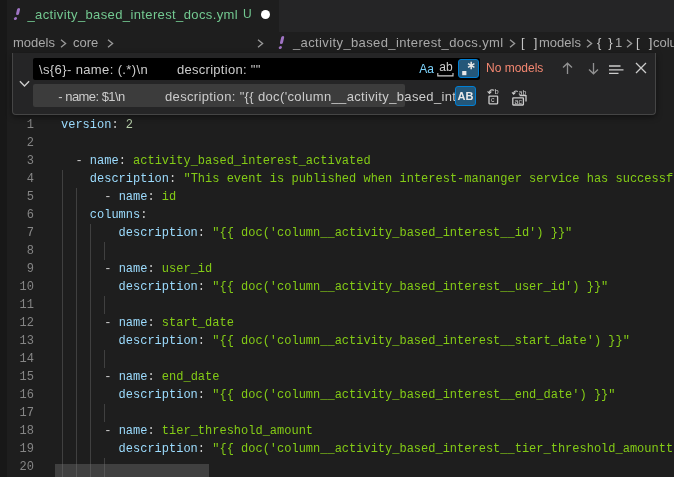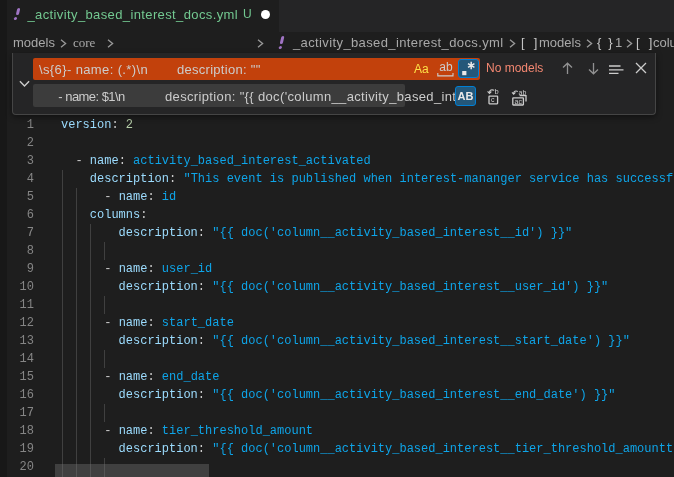--- a/index.html
+++ b/index.html
@@ -3,21 +3,21 @@
 <meta charset="utf-8">
 <style>
   * { margin:0; padding:0; box-sizing:border-box; }
   html,body { width:674px; height:477px; background:#1e1e1e; overflow:hidden;
     font-family:"Liberation Sans", sans-serif; -webkit-font-smoothing:antialiased; }
   .abs { position:absolute; }
   .mono { font-family:"Liberation Mono", monospace; font-size:12px; line-height:18px; }
   .codeline, .lnum { white-space:pre; overflow:hidden; }
   .k { color:#9cdcfe; } 
   .p { color:#cccccc; } 
-  .s { color:#0ea5e9; } 
+  .s { color:#84cc16; } 
   .n { color:#b5cea8; } 
   .codeline { height:18px; }
   .lnum { height:18px; text-align:right; color:#858585; }
   .guide { position:absolute; width:1px; background:#404040; }
   .bcitem { position:absolute; top:0; height:22px; line-height:22px; font-size:13px; color:#a9a9a9; white-space:pre; }
   .wtxt { position:absolute; font-size:13px; color:#cccccc; white-space:pre; top:50%; transform:translateY(-50%); }
 </style>
 </head>
 <body>
 
@@ -32,21 +32,21 @@
 <div class="abs" style="left:27.5px;top:-1px;height:31px;line-height:31px;font-size:13px;letter-spacing:0.38px;color:#73c991;">_activity_based_interest_docs.yml</div>
 <div class="abs" style="left:243px;top:-1px;height:31px;line-height:31px;font-size:12px;color:#73c991;">U</div>
 <div class="abs" style="left:261px;top:10px;width:9px;height:9px;border-radius:50%;background:#ffffff;"></div>
 
 <div class="abs" style="left:7px;top:32px;width:667px;height:22px;background:#1e1e1e"></div>
 <div class="abs" style="left:0;top:32px;width:674px;height:22px;">
   <span class="bcitem" style="left:13px;">models</span>
   <svg class="abs" style="left:60px;top:7px;" width="7" height="9" viewBox="0 0 7 9">
       <polyline points="1,0.8 5.6,4.5 1,8.2" fill="none" stroke="#9a9a9a" stroke-width="1.3"></polyline>
     </svg>
-  <span class="bcitem" style="left:73px;font-family:Liberation Serif, serif;">core</span>
+  <span class="bcitem" style="left:73px;">core</span>
   <svg class="abs" style="left:107px;top:7px;" width="7" height="9" viewBox="0 0 7 9">
       <polyline points="1,0.8 5.6,4.5 1,8.2" fill="none" stroke="#9a9a9a" stroke-width="1.3"></polyline>
     </svg>
   <svg class="abs" style="left:257px;top:7px;" width="7" height="9" viewBox="0 0 7 9">
       <polyline points="1,0.8 5.6,4.5 1,8.2" fill="none" stroke="#9a9a9a" stroke-width="1.3"></polyline>
     </svg>
   <span class="abs" style="left:277px;top:4px;width:10px;height:13px;transform:skewX(-13deg);">
     <span class="abs" style="left:3.4px;top:0;width:3px;height:7.6px;border-radius:1.5px;background:#a074c4;"></span>
     <span class="abs" style="left:3.1px;top:9.6px;width:3px;height:3px;border-radius:50%;background:#a074c4;"></span>
   </span>
@@ -123,26 +123,26 @@
 </div>
 
 <div class="abs" style="left:55px;top:464px;width:154px;height:13px;background:rgba(121,121,121,0.38);"></div>
 
 <div class="abs" style="left:12px;top:53px;width:644px;height:62px;background:#252526;border:1px solid #454545;border-top:none;border-radius:0 0 4px 4px;box-shadow:0 2px 6px rgba(0,0,0,0.45);"></div>
 
 <svg class="abs" style="left:19px;top:80px;" width="11" height="8" viewBox="0 0 11 8">
     <polyline points="0.9,1.2 5.5,5.9 10.1,1.2" fill="none" stroke="#cccccc" stroke-width="1.4"></polyline>
   </svg>
 
-<div class="abs" style="left:33px;top:58px;width:447px;height:22px;background:#c2410c;border-radius:2px;">
+<div class="abs" style="left:33px;top:58px;width:447px;height:22px;background:#000000;border-radius:2px;">
   <span class="wtxt" style="left:6px;letter-spacing:0.38px;">\s{6}- name: (.*)\n</span>
   <span class="wtxt" style="left:144px;letter-spacing:0.28px;">description: ""</span>
 </div>
 
-<div class="abs" style="left:414px;top:59px;width:20px;height:20px;border-radius:3px;color:#fde047;font-size:12px;text-align:left;line-height:20px;">Aa</div>
+<div class="abs" style="left:414px;top:59px;width:20px;height:20px;border-radius:3px;color:#7dd3fc;font-size:12px;text-align:right;line-height:20px;">Aa</div>
 
 <div class="abs" style="left:436px;top:59px;width:20px;height:20px;border-radius:3px;color:#cccccc;font-size:12px;text-align:center;line-height:17px;">ab</div>
 <svg class="abs" style="left:437px;top:73px;" width="17" height="4" viewBox="0 0 17 4">
     <path d="M0.8 0 V2.9 H16 V0" fill="none" stroke="#cccccc" stroke-width="1.1"></path>
   </svg>
 
 <div class="abs" style="left:458px;top:59px;width:21px;height:19px;background:#245779;border:1px solid #007fd4;border-radius:3px;">
   <svg class="abs" style="left:0;top:0;" width="19" height="17" viewBox="0 0 19 17">
     <path d="M12.2 1.8 V9.2 M9 3.6 L15.4 7.4 M15.4 3.6 L9 7.4" stroke="#e8e8e8" stroke-width="1.5" fill="none"></path>
     <rect x="3.2" y="11" width="4.2" height="4.2" fill="#e8e8e8"></rect>

